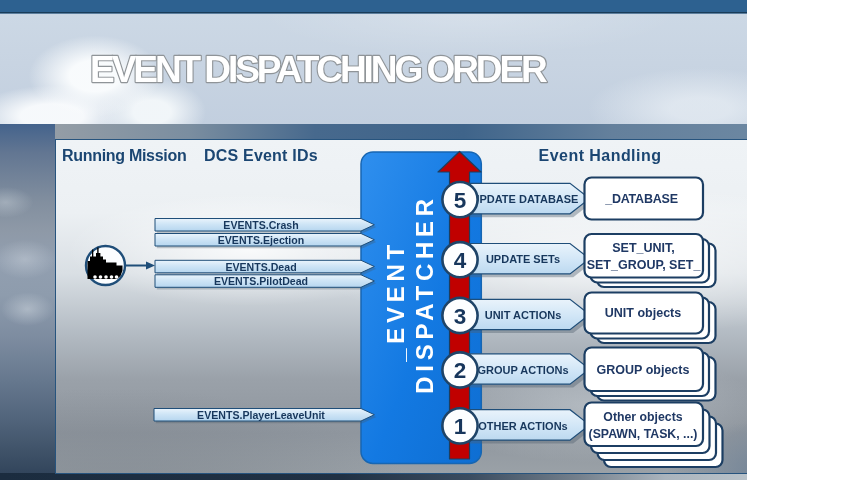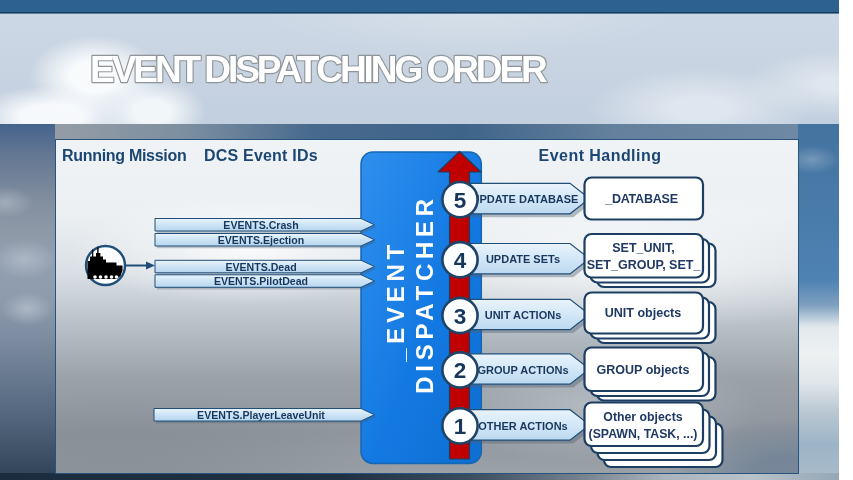--- a/index.html
+++ b/index.html
@@ -1,16 +1,16 @@
 <!DOCTYPE html>
 <html><head>
 <meta charset="utf-8">
 <style>
   html,body{margin:0;padding:0;}
-  #stage{position:relative;width:819px;height:480px;overflow:hidden;font-family:"Liberation Sans",sans-serif;background:#5d7f9e;padding-left:20px;}
+  #stage{position:relative;width:747px;height:480px;overflow:hidden;font-family:"Liberation Sans",sans-serif;background:#5d7f9e;}
   .abs{position:absolute;}
   #topbar{left:0;top:0;width:853px;height:12px;background:#2d6190;border-bottom:1.5px solid #193c59;}
   #band{left:0;top:13.5px;width:853px;height:110px;
     background:
       radial-gradient(ellipse 85px 52px at 95px 62px, rgba(251,253,254,.95) 30%, rgba(251,253,254,0) 78%),
       radial-gradient(ellipse 72px 45px at 152px 98px, rgba(245,249,251,.92) 26%, rgba(245,249,251,0) 75%),
       radial-gradient(ellipse 105px 40px at 52px 102px, rgba(249,251,253,.95) 30%, rgba(249,251,253,0) 76%),
       radial-gradient(ellipse 150px 55px at 700px 95px, rgba(244,248,251,.55) 20%, rgba(244,248,251,0) 75%),
       radial-gradient(ellipse 120px 45px at 835px 70px, rgba(246,250,252,.5) 15%, rgba(246,250,252,0) 75%),
       radial-gradient(ellipse 300px 60px at 55% 0%, rgba(255,255,255,.2), rgba(255,255,255,0) 70%),

